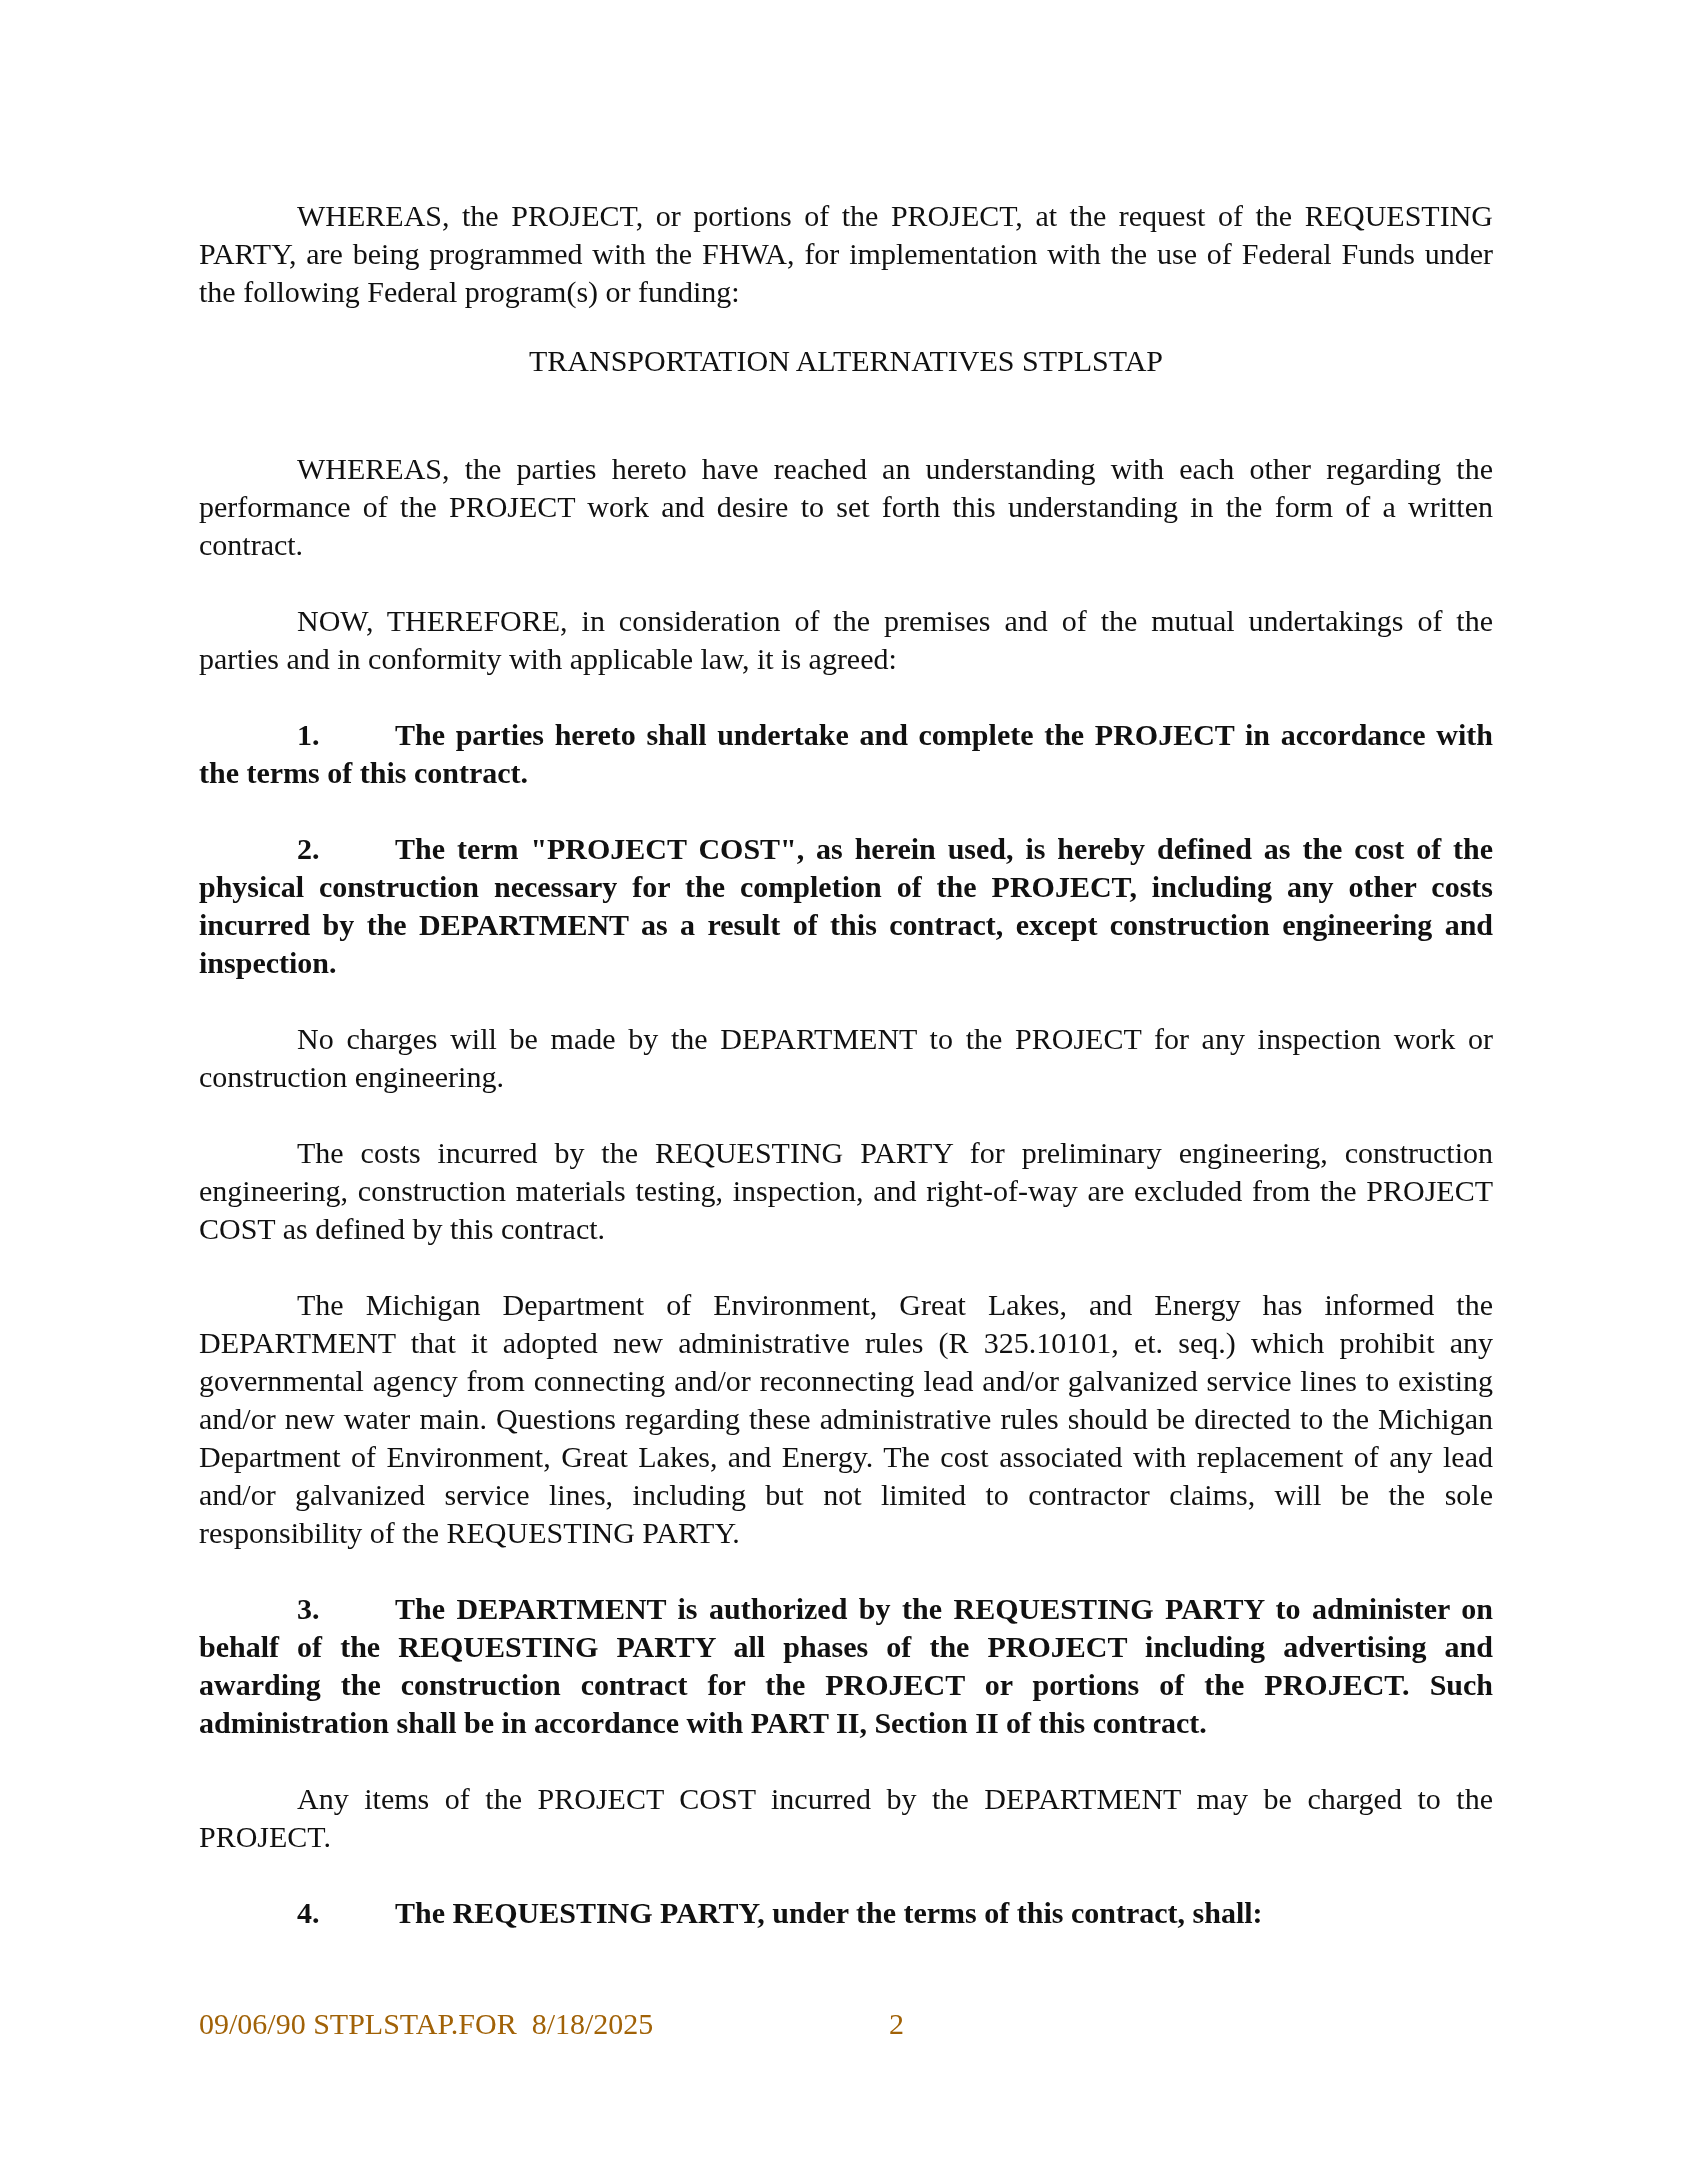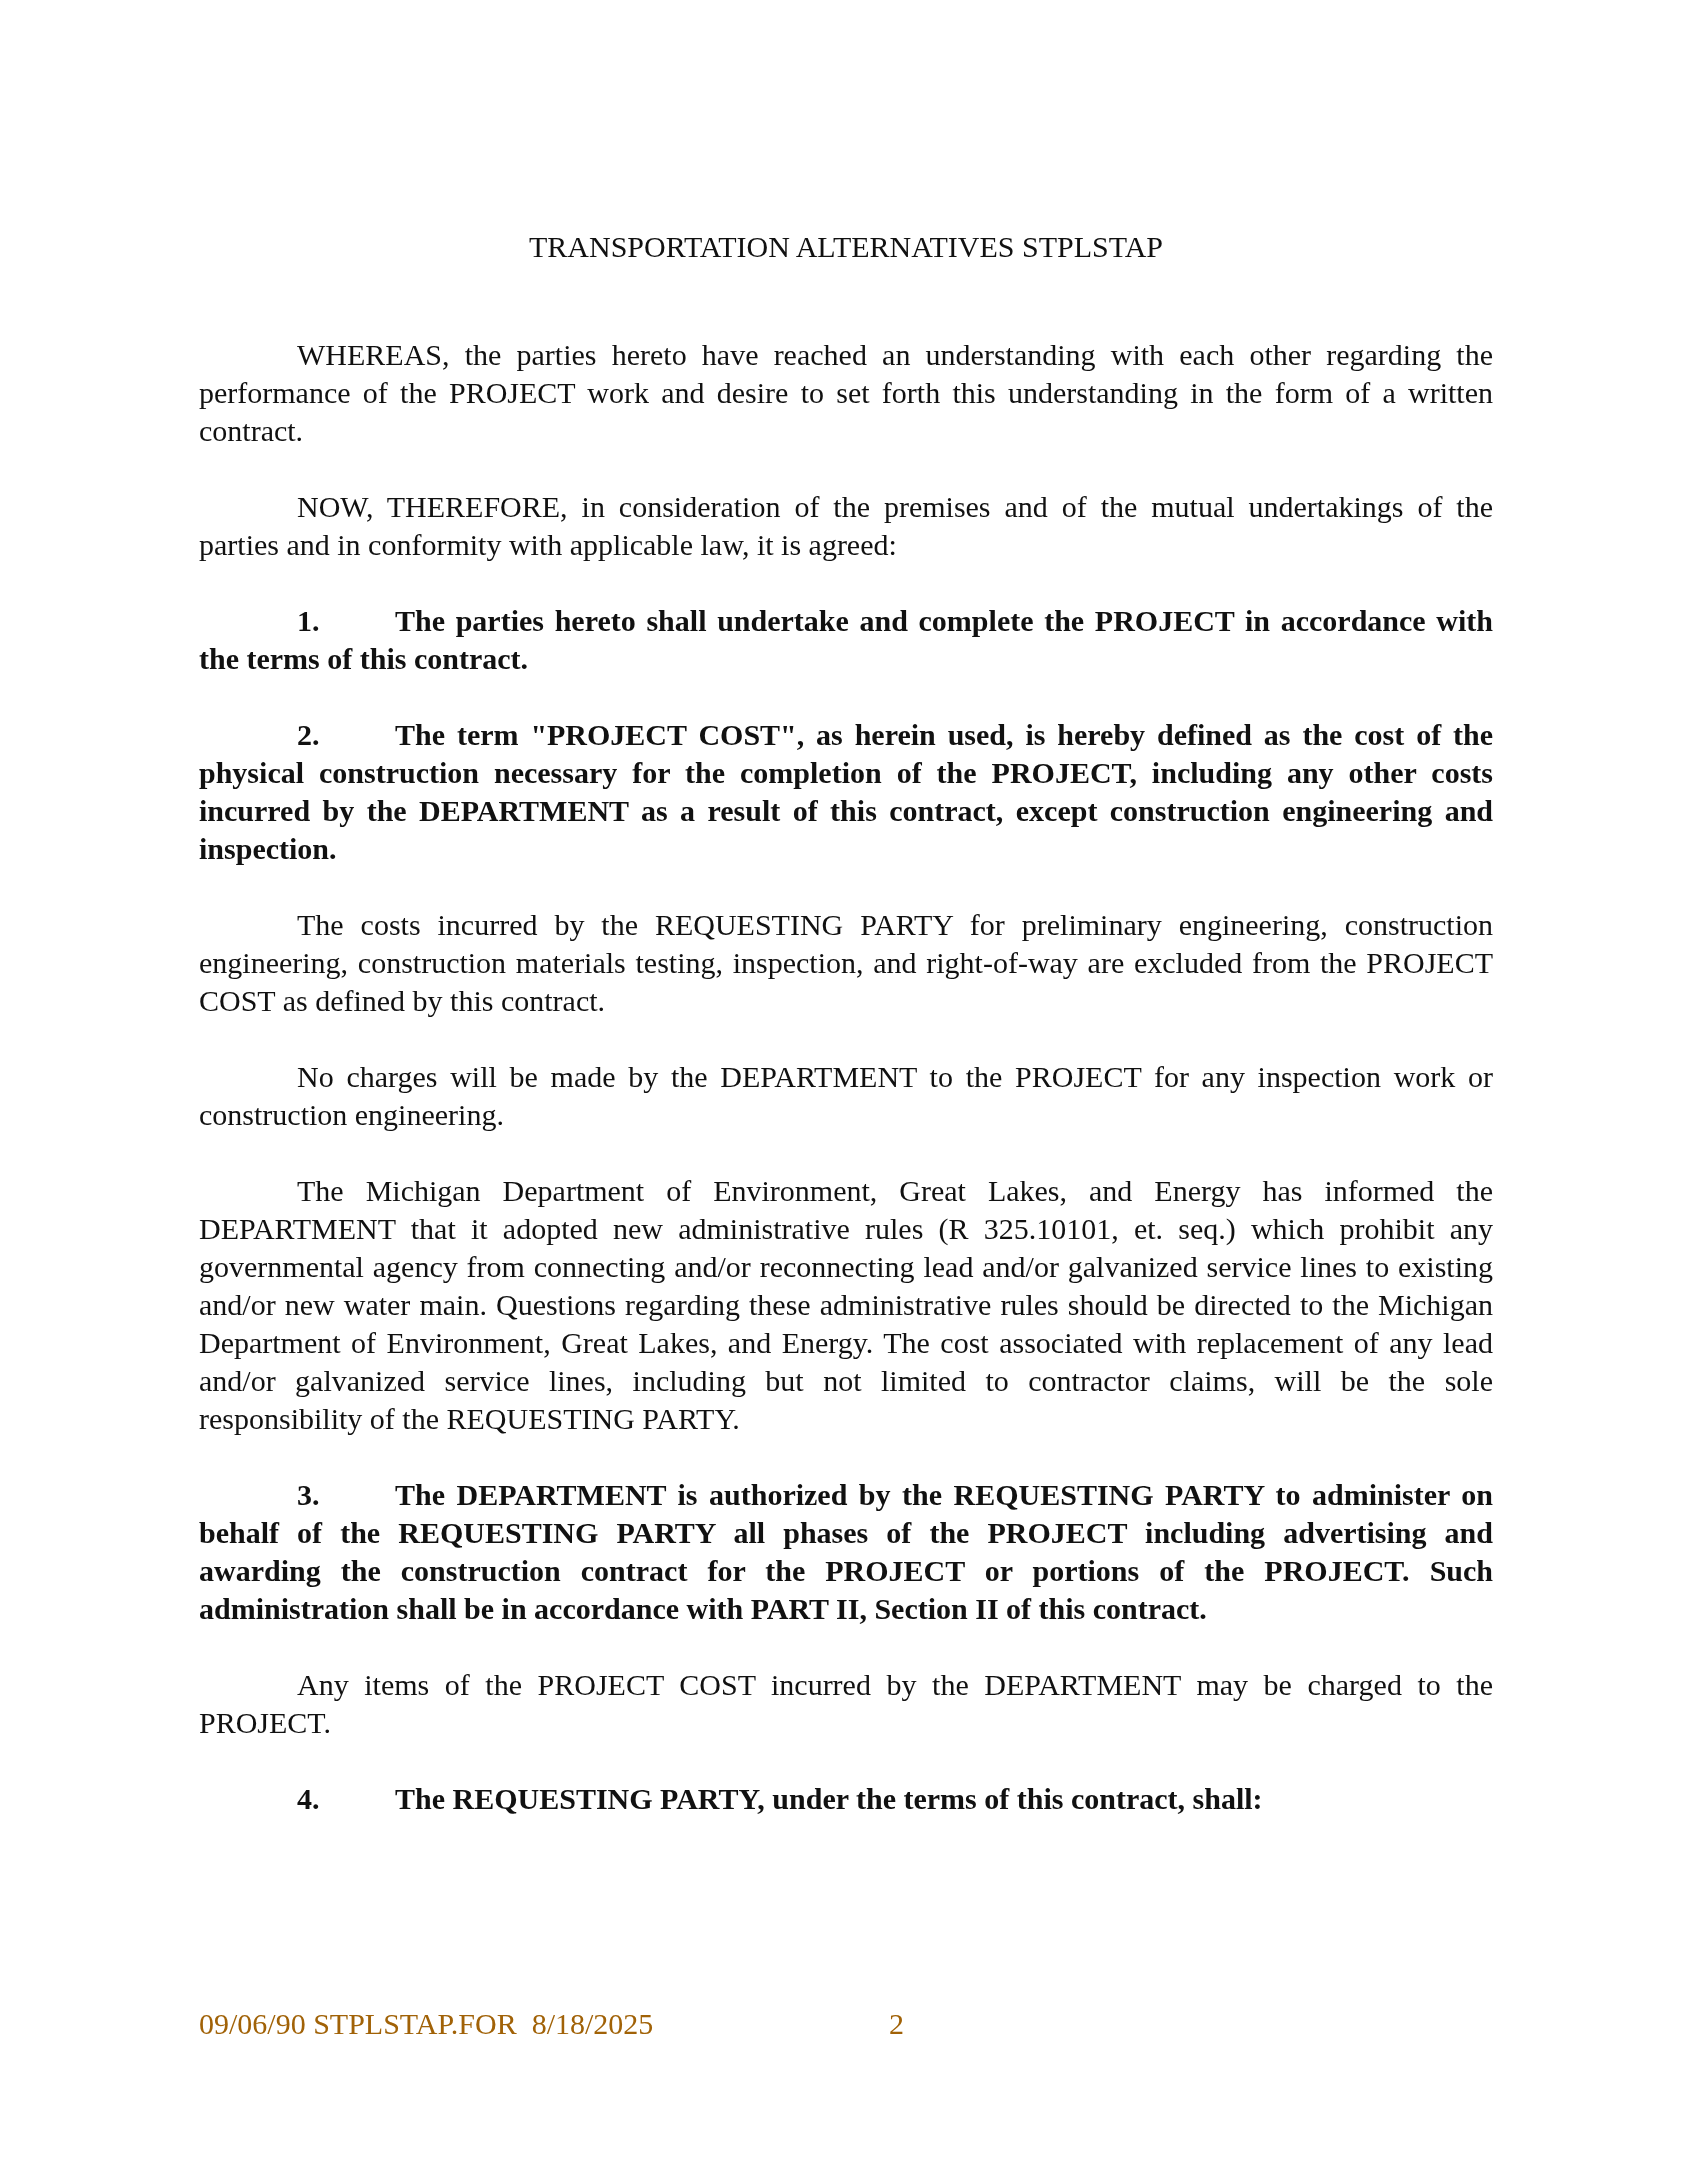--- a/index.html
+++ b/index.html
@@ -16,30 +16,31 @@
   .footer {
     position: absolute; left: 199px; top: 2007px;
     font-family: "Liberation Serif", serif; font-size: 30px; color: #a16207;
   }
   .footer .pg { position: absolute; left: 690px; top: 0; }
 </style>
 </head>
 <body>
 
 <div class="page">
+  <p class="para">WHEREAS, the PROJECT, or portions of the PROJECT, at the request of the REQUESTING PARTY, are being programmed with the FHWA, for implementation with the use of Federal Funds under the following Federal program(s) or funding:</p>
   <p class="center" style="margin-top:31px;">TRANSPORTATION ALTERNATIVES STPLSTAP</p>
   <p class="para" style="margin-top:70px;">WHEREAS, the parties hereto have reached an understanding with each other regarding the performance of the PROJECT work and desire to set forth this understanding in the form of a written contract.</p>
   <p class="para" style="margin-top:38px;">NOW, THEREFORE, in consideration of the premises and of the mutual undertakings of the parties and in conformity with applicable law, it is agreed:</p>
 
   <p class="numbered" style="margin-top:38px;"><span class="num" style="text-indent:0;">1.</span><span>The parties hereto shall undertake and complete the PROJECT in accordance with the terms of this contract.</span></p>
 
   <p class="numbered" style="margin-top:38px;"><span class="num" style="text-indent:0;">2.</span><span>The term "PROJECT COST", as herein used, is hereby defined as the cost of the physical construction necessary for the completion of the PROJECT, including any other costs incurred by the DEPARTMENT as a result of this contract, except construction engineering and inspection.</span></p>
 
+  <p class="para" style="margin-top:38px;">No charges will be made by the DEPARTMENT to the PROJECT for any inspection work or construction engineering.</p>
   <p class="para" style="margin-top:38px;">The costs incurred by the REQUESTING PARTY for preliminary engineering, construction engineering, construction materials testing, inspection, and right-of-way are excluded from the PROJECT COST as defined by this contract.</p>
-  <p class="para" style="margin-top:38px;">No charges will be made by the DEPARTMENT to the PROJECT for any inspection work or construction engineering.</p>
   <p class="para" style="margin-top:38px;">The Michigan Department of Environment, Great Lakes, and Energy has informed the DEPARTMENT that it adopted new administrative rules (R 325.10101, et. seq.) which prohibit any governmental agency from connecting and/or reconnecting lead and/or galvanized service lines to existing and/or new water main.  Questions regarding these administrative rules should be directed to the Michigan Department of Environment, Great Lakes, and Energy.  The cost associated with replacement of any lead and/or galvanized service lines, including but not limited to contractor claims, will be the sole responsibility of the REQUESTING PARTY.</p>
 
   <p class="numbered" style="margin-top:38px;"><span class="num" style="text-indent:0;">3.</span><span>The DEPARTMENT is authorized by the REQUESTING PARTY to administer on behalf of the REQUESTING PARTY all phases of the PROJECT including advertising and awarding the construction contract for the PROJECT or portions of the PROJECT.  Such administration shall be in accordance with PART II, Section II of this contract.</span></p>
 
   <p class="para" style="margin-top:38px;">Any items of the PROJECT COST incurred by the DEPARTMENT may be charged to the PROJECT.</p>
 
   <p class="numbered" style="margin-top:38px;"><span class="num" style="text-indent:0;">4.</span><span>The REQUESTING PARTY, under the terms of this contract, shall:</span></p>
 </div>
 
 <div class="footer">

